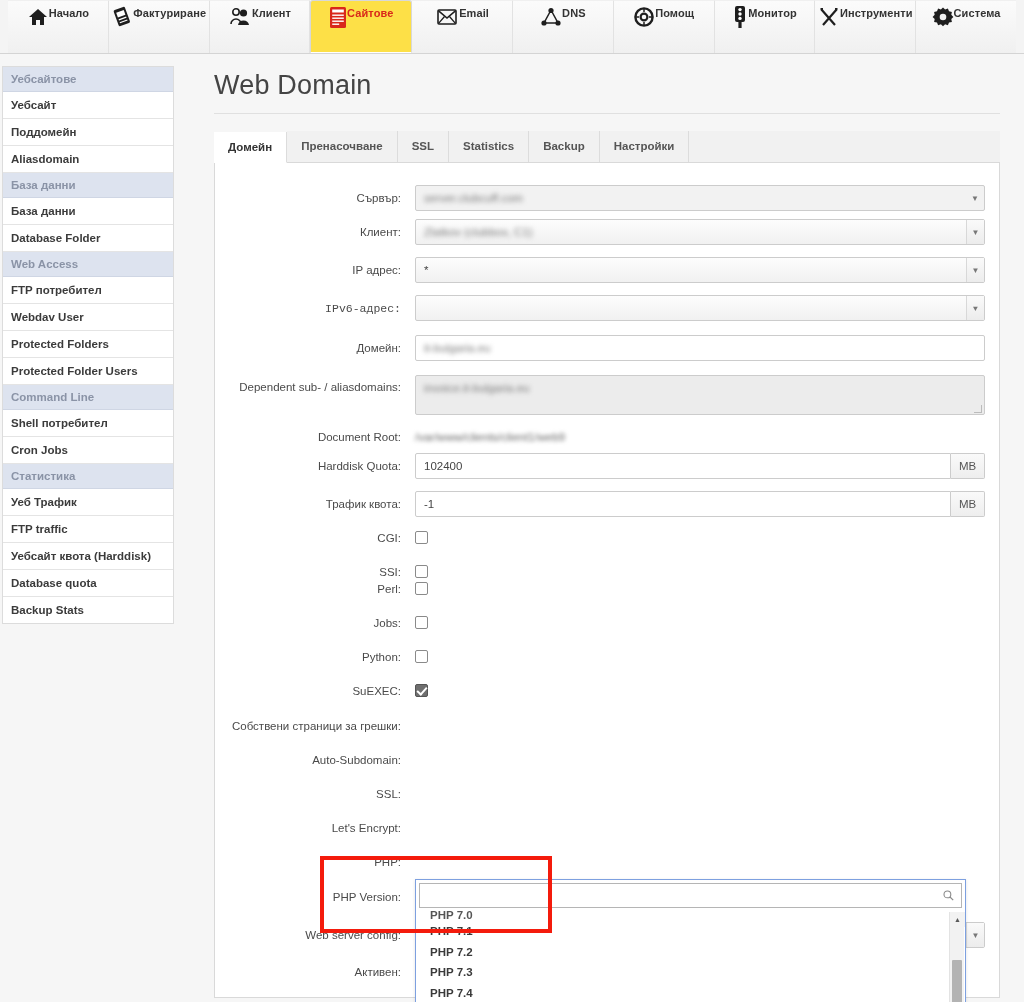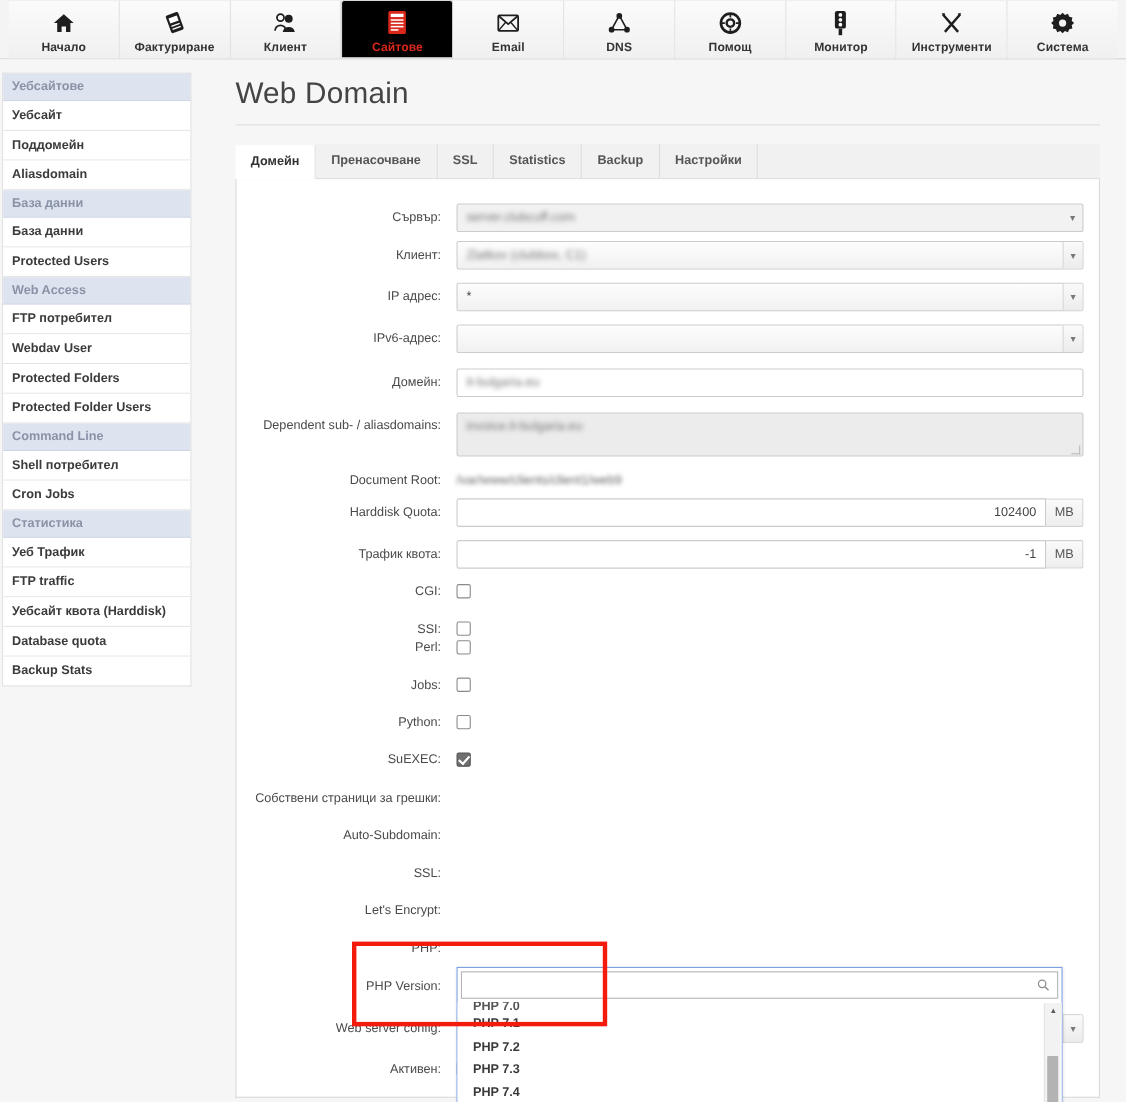--- a/index.html
+++ b/index.html
@@ -11,31 +11,31 @@
     font-size:12px; overflow:hidden; position:relative;
   }
 
   
   #topnav {
     display:flex; width:100%; height:54px;
     background:#f4f4f4; border-bottom:1px solid #d4d4d4;
     padding:0 8px;
   }
   .navitem {
-    flex:1 1 0; display:flex; flex-direction:column;
-    align-items:center; justify-content:center;
+    flex:1 1 0; display:flex; 
+    align-items:flex-start; justify-content:center;
     background:linear-gradient(#fbfbfb,#f0f0f0);
     border-right:1px solid #e2e2e2;
     border-top:1px solid transparent;
     cursor:pointer; position:relative;
     padding-top:3px;
   }
   .navitem:last-child { border-right:none; }
   .navitem.active {
-    background:#000000;
+    background:#fde047;
     border:1px solid #d8d8d8;
     border-bottom:1px solid #fff;
     border-radius:3px 3px 0 0;
     z-index:2;
   }
   .navicon { height:26px; display:flex; align-items:center; justify-content:center; }
   .navicon svg { display:block; }
   .navlabel { font-size:11px; font-weight:bold; color:#333; margin-top:3px; letter-spacing:.1px; }
   .navitem.active .navlabel { color:#d9281a; }
 
@@ -121,21 +121,21 @@
   .ta-grip {
     position:absolute; right:2px; bottom:1px; width:8px; height:8px;
     border-right:1px solid #bbb; border-bottom:1px solid #bbb;
     transform:skewX(0deg);
   }
 
   .blurred { filter:blur(2.4px); color:#777; }
   .blurred-sm { filter:blur(2.0px); color:#999; }
 
   .input-group { display:flex; width:100%; }
-  .input-group .ff-input { border-radius:2px 0 0 2px;justify-content:flex-end; }
+  .input-group .ff-input { border-radius:2px 0 0 2px; }
   .unit {
     height:26px; min-width:34px; padding:0 8px;
     border:1px solid #ccc; border-left:none; border-radius:0 2px 2px 0;
     background:linear-gradient(#fafafa,#eee); font-size:11.5px;
     display:flex; align-items:center; justify-content:center; color:#555;
   }
 
   .cb {
     width:13px; height:13px; border:1px solid #8a8a8a; border-radius:2px;
     background:#fff; display:inline-block; position:relative; cursor:pointer;
@@ -319,21 +319,21 @@
 <div id="body-wrap">
 
   <div id="sidebar">
     <div class="side-box">
       <div class="side-head">Уебсайтове</div>
       <div class="side-link">Уебсайт</div>
       <div class="side-link">Поддомейн</div>
       <div class="side-link">Aliasdomain</div>
       <div class="side-head">База данни</div>
       <div class="side-link">База данни</div>
-      <div class="side-link">Protected Users</div>
+      <div class="side-link">Database Folder</div>
       <div class="side-head">Web Access</div>
       <div class="side-link">FTP потребител</div>
       <div class="side-link">Webdav User</div>
       <div class="side-link">Protected Folders</div>
       <div class="side-link">Protected Folder Users</div>
       <div class="side-head">Command Line</div>
       <div class="side-link">Shell потребител</div>
       <div class="side-link">Cron Jobs</div>
       <div class="side-head">Статистика</div>
       <div class="side-link">Уеб Трафик</div>
@@ -384,21 +384,21 @@
       <div class="frow" style="margin-bottom:12px;">
         <div class="flabel">IP адрес:</div>
         <div class="fctrl">
           <div class="ff-select">
             <span>*</span>
             <span class="sel-arrow">▼</span>
           </div>
         </div>
       </div>
 
-      <div class="frow" style="margin-bottom:14px;">
+      <div class="frow" style="margin-bottom:14px;font-family:Liberation Mono, monospace;">
         <div class="flabel">IPv6-адрес:</div>
         <div class="fctrl">
           <div class="ff-select">
             <span></span>
             <span class="sel-arrow">▼</span>
           </div>
         </div>
       </div>
 
       <div class="frow" style="margin-bottom:14px;">

